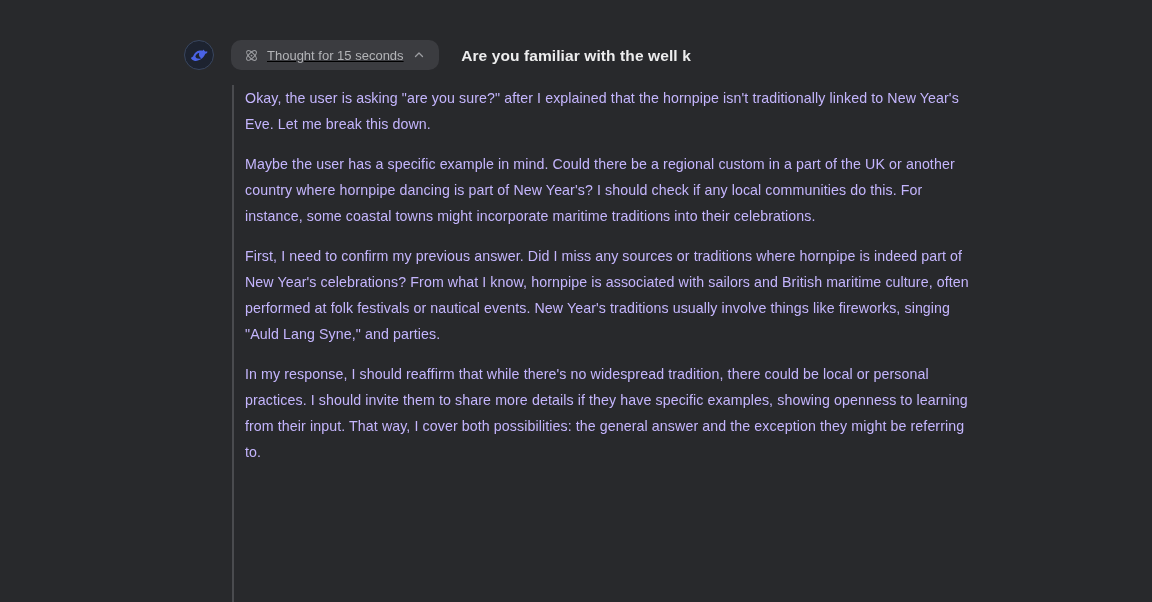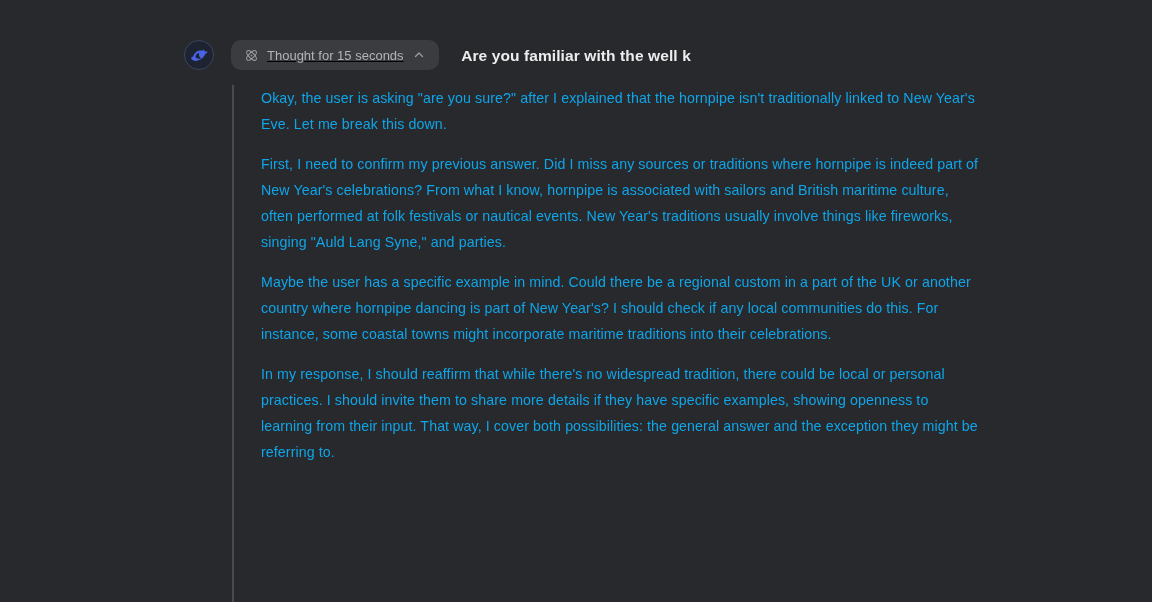--- a/index.html
+++ b/index.html
@@ -73,22 +73,22 @@
     position: absolute;
     left: 232px;
     top: 85px;
     width: 750px;
     height: 540px; 
     border-left: 2px solid #4a4b4f;
     padding-left: 11px;
     box-sizing: border-box;
   }
   .thought-block p {
-    margin: 0 0 14px 16px;
-    color: #0ea5e9;
+    margin: 0 0 14px 0;
+    color: #c4b5fd;
     font-size: 14.2px;
     line-height: 26px;
     letter-spacing: 0.1px;
   }
 </style>
 </head>
 <body>
 
 <div class="page">
 
@@ -115,18 +115,18 @@
       <span class="icon">
         <svg width="14" height="14" viewBox="0 0 24 24" fill="none" stroke-width="2.2" stroke-linecap="round" stroke-linejoin="round">
           <polyline points="6,14.5 12,8.5 18,14.5"></polyline>
         </svg>
       </span>
     </button>
   </div>
 
   <div class="thought-block">
       <p>Okay, the user is asking "are you sure?" after I explained that the hornpipe isn't traditionally linked to New Year's Eve. Let me break this down.</p>
+      <p>Maybe the user has a specific example in mind. Could there be a regional custom in a part of the UK or another country where hornpipe dancing is part of New Year's? I should check if any local communities do this. For instance, some coastal towns might incorporate maritime traditions into their celebrations.</p>
       <p>First, I need to confirm my previous answer. Did I miss any sources or traditions where hornpipe is indeed part of New Year's celebrations? From what I know, hornpipe is associated with sailors and British maritime culture, often performed at folk festivals or nautical events. New Year's traditions usually involve things like fireworks, singing "Auld Lang Syne," and parties.</p>
-      <p>Maybe the user has a specific example in mind. Could there be a regional custom in a part of the UK or another country where hornpipe dancing is part of New Year's? I should check if any local communities do this. For instance, some coastal towns might incorporate maritime traditions into their celebrations.</p>
       <p>In my response, I should reaffirm that while there's no widespread tradition, there could be local or personal practices. I should invite them to share more details if they have specific examples, showing openness to learning from their input. That way, I cover both possibilities: the general answer and the exception they might be referring to.</p>
     </div>
 
 </div>
 
 </body></html>

